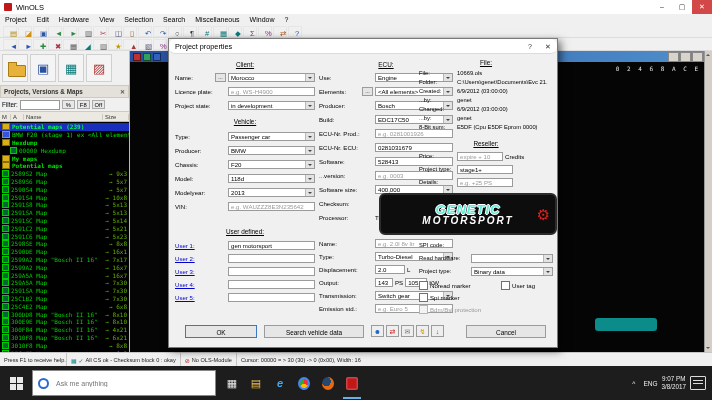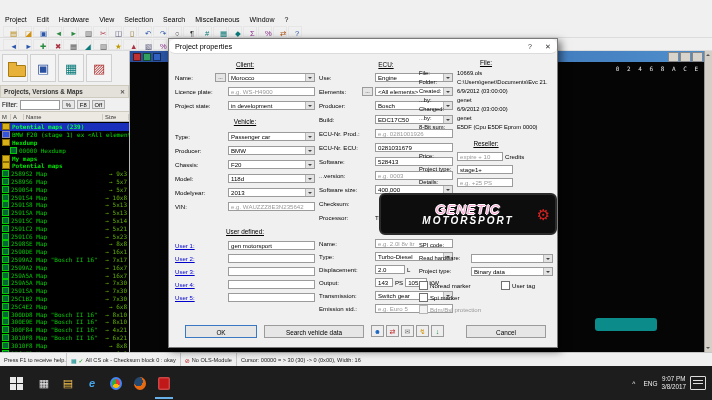--- a/index.html
+++ b/index.html
@@ -76,21 +76,21 @@
   .arr::after{content:"";position:absolute;left:1.5px;top:3px;border:2.5px solid transparent;border-top-color:#444;}
   .ghost{color:#9a9a9a;}
   .dots{flex:0 0 11px;height:9px;border:1px solid #9b9b9b;background:#e5e5e5;font-size:5.5px;line-height:7px;text-align:center;padding:0;}
   .link{color:#0000cc;text-decoration:underline;}
   .unit{font-size:6.1px;flex:0 0 auto;}
   .fv{flex:1;font-size:5.8px;overflow:hidden;white-space:nowrap;}
   .chk{flex:0 0 7px;width:7px;height:7px;background:#fff;border:1px solid #707070;}
   .cklb{font-size:6.1px;white-space:nowrap;}
   .dis{color:#9a9a9a;} .dis .chk{border-color:#b5b5b5;background:#f3f3f3;}
   .logo{position:absolute;left:210px;top:154px;width:174px;height:38px;background:#0d0d0d;border:2px solid #2b2b2b;border-radius:6px;display:flex;flex-direction:column;align-items:center;justify-content:center;line-height:1;}
-  .logo .l1{font-size:13px;font-weight:normal;font-style:italic;color:#f9a8d4;text-shadow:0 0 1px #fff,0 1px 0 #fff,0 -1px 0 #fff,1px 0 0 #fff,-1px 0 0 #fff;letter-spacing:1px;}
+  .logo .l1{font-size:13px;font-weight:bold;font-style:italic;color:#5eead4;text-shadow:0 0 1px #fff,0 1px 0 #fff,0 -1px 0 #fff,1px 0 0 #fff,-1px 0 0 #fff;letter-spacing:1px;}
   .logo .l2{font-size:10px;font-weight:bold;font-style:italic;color:#fff;letter-spacing:2px;}
   .logo .gear{position:absolute;right:5px;top:50%;transform:translateY(-50%);color:#d42222;font-size:15px;}
   .btn{position:absolute;height:13px;background:#e6e6e6;border:1px solid #9b9b9b;font-size:6.4px;text-align:center;line-height:12px;box-sizing:border-box;}
   .btn.def{border:1px solid #3a78c3;}
   .minis{position:absolute;display:flex;gap:2px;}
   .mini{width:13px;height:12px;border:1px solid #9b9b9b;background:#eee;text-align:center;line-height:11px;font-size:7px;color:var(--c,#444);padding:0;}
   
   .statusbar{position:absolute;left:0;top:352px;width:712px;height:14px;background:#f0f0f0;border-top:1px solid #c6c6c6;display:flex;align-items:center;font-size:5.6px;color:#222;}
   .st-help{padding-left:4px;}
   .seg{display:flex;align-items:center;gap:2px;border-left:1px solid #c6c6c6;height:100%;padding:0 4px;white-space:nowrap;}
@@ -115,20 +115,29 @@
   .trayitem{padding:0 4px;font-size:6.5px;color:#eee;text-align:center;}
   .clock{line-height:1.25;font-size:6.3px;text-align:center;}
   .notif{width:14px;height:12px;border:1px solid #ddd;border-radius:1px;margin:0 6px 0 4px;position:relative;}
   .notif::after{content:"";position:absolute;left:2px;top:3px;right:2px;height:1px;background:#ddd;box-shadow:0 3px 0 #ddd;}
 </style>
 </head>
 <body>
 
 <div class="screen" data-name="winols-app-window">
 
+  <div class="titlebar" data-name="title-bar">
+    <span class="appicon" data-name="winols-app-icon"></span>
+    <span class="wtitle" data-name="window-title">WinOLS</span>
+    <span class="wbtns">
+      <span class="wbtn" data-name="minimize-button">–</span>
+      <span class="wbtn" data-name="maximize-button">▢</span>
+      <span class="wbtn close" data-name="close-button">✕</span>
+    </span>
+  </div>
 
   <div class="menubar" data-name="menu-bar">
 
   <span class="menu-item" data-name="menu-item">Project</span>
       <span class="menu-item" data-name="menu-item">Edit</span>
       <span class="menu-item" data-name="menu-item">Hardware</span>
       <span class="menu-item" data-name="menu-item">View</span>
       <span class="menu-item" data-name="menu-item">Selection</span>
       <span class="menu-item" data-name="menu-item">Search</span>
       <span class="menu-item" data-name="menu-item">Miscellaneous</span>
@@ -698,20 +707,24 @@
 
   <div class="taskbar" data-name="windows-taskbar">
     <span class="startbtn" data-name="start-button">
       <span class="winlogo" data-name="windows-logo-icon">
           <i></i>
           <i></i>
           <i></i>
           <i></i>
         </span>
     </span>
+    <span class="searchbox" data-name="taskbar-search">
+      <span class="cortana" data-name="cortana-icon"></span>
+      <input data-name="search-input" placeholder="Ask me anything" style="">
+    </span>
     <span class="tbapps">
 
     <button class="tapp" data-name="task-view-icon" style="--c: #e6e6e6;">▦</button>
         <button class="tapp" data-name="file-explorer-icon" style="--c: #f2c14e;">▤</button>
         <button class="tapp" data-name="edge-icon" style="--c: #46a6ea;">e</button>
         <button class="tapp" data-name="chrome-icon" style="--c: #dddddd;"></button>
         <button class="tapp" data-name="firefox-icon" style="--c: #dddddd;"></button>
         <button class="tapp" data-name="winols-icon" style="--c: #dddddd;"></button>
       </span>
     <span class="tray" data-name="system-tray">

